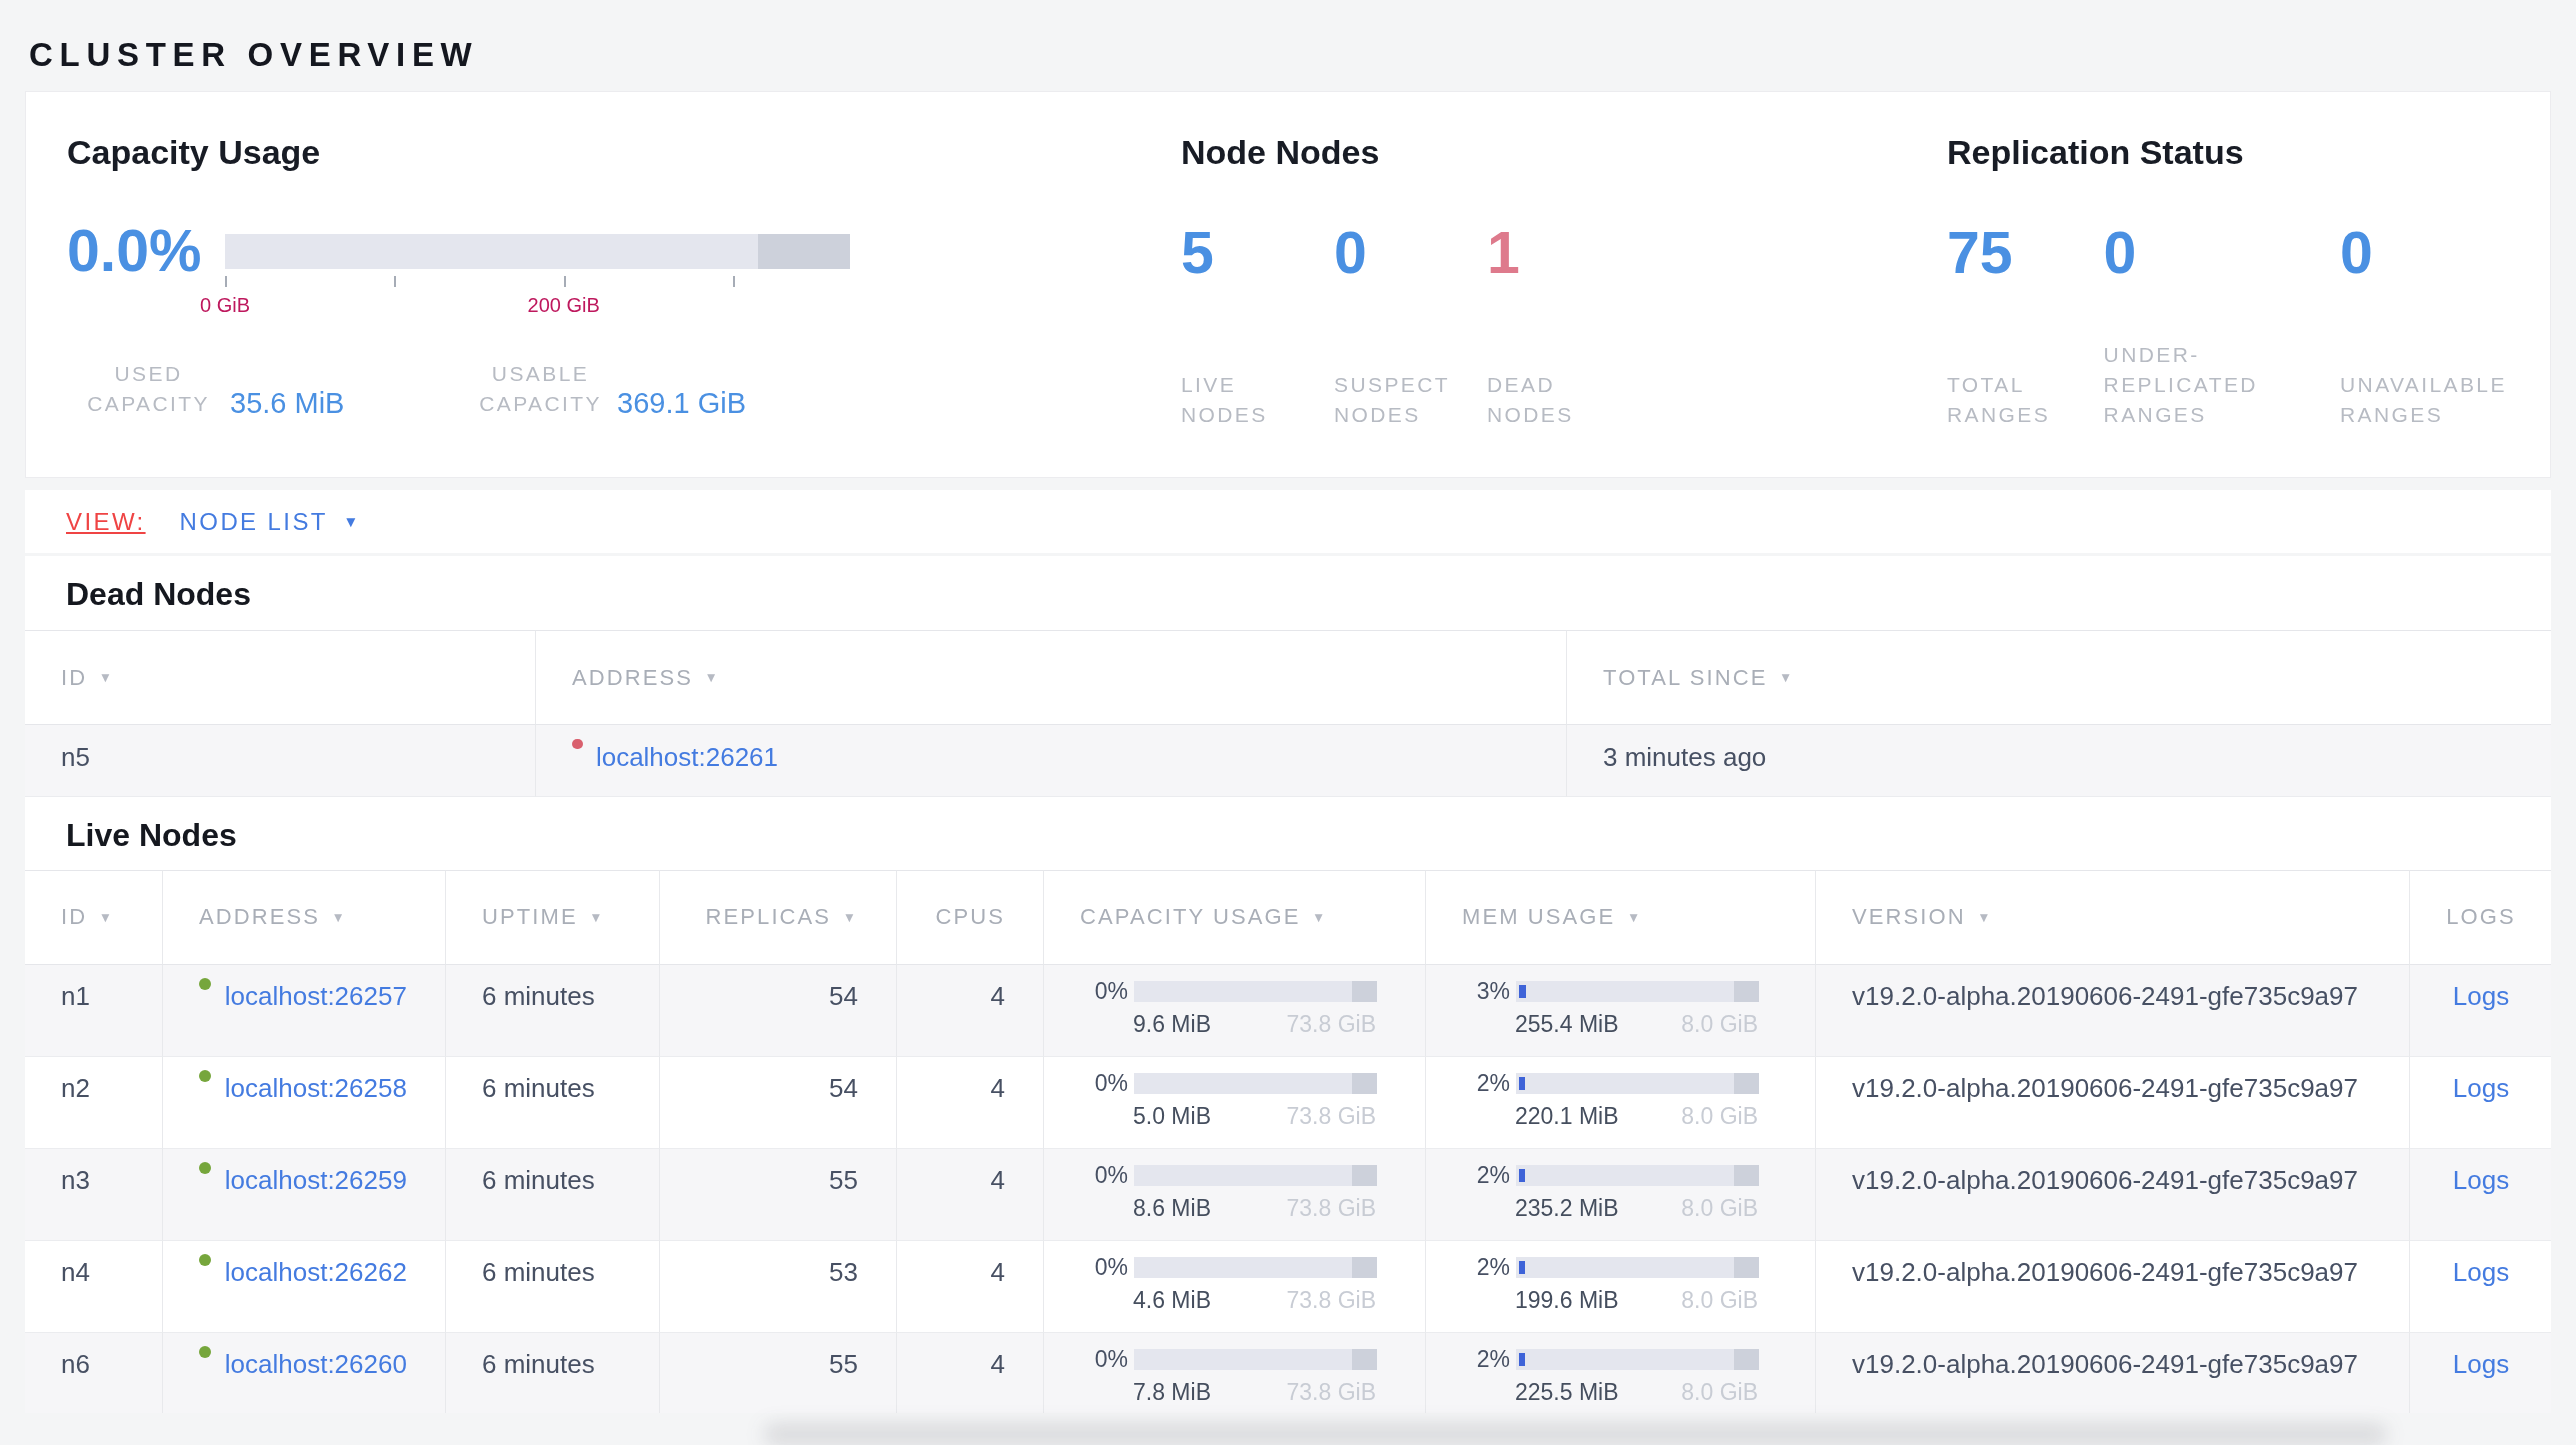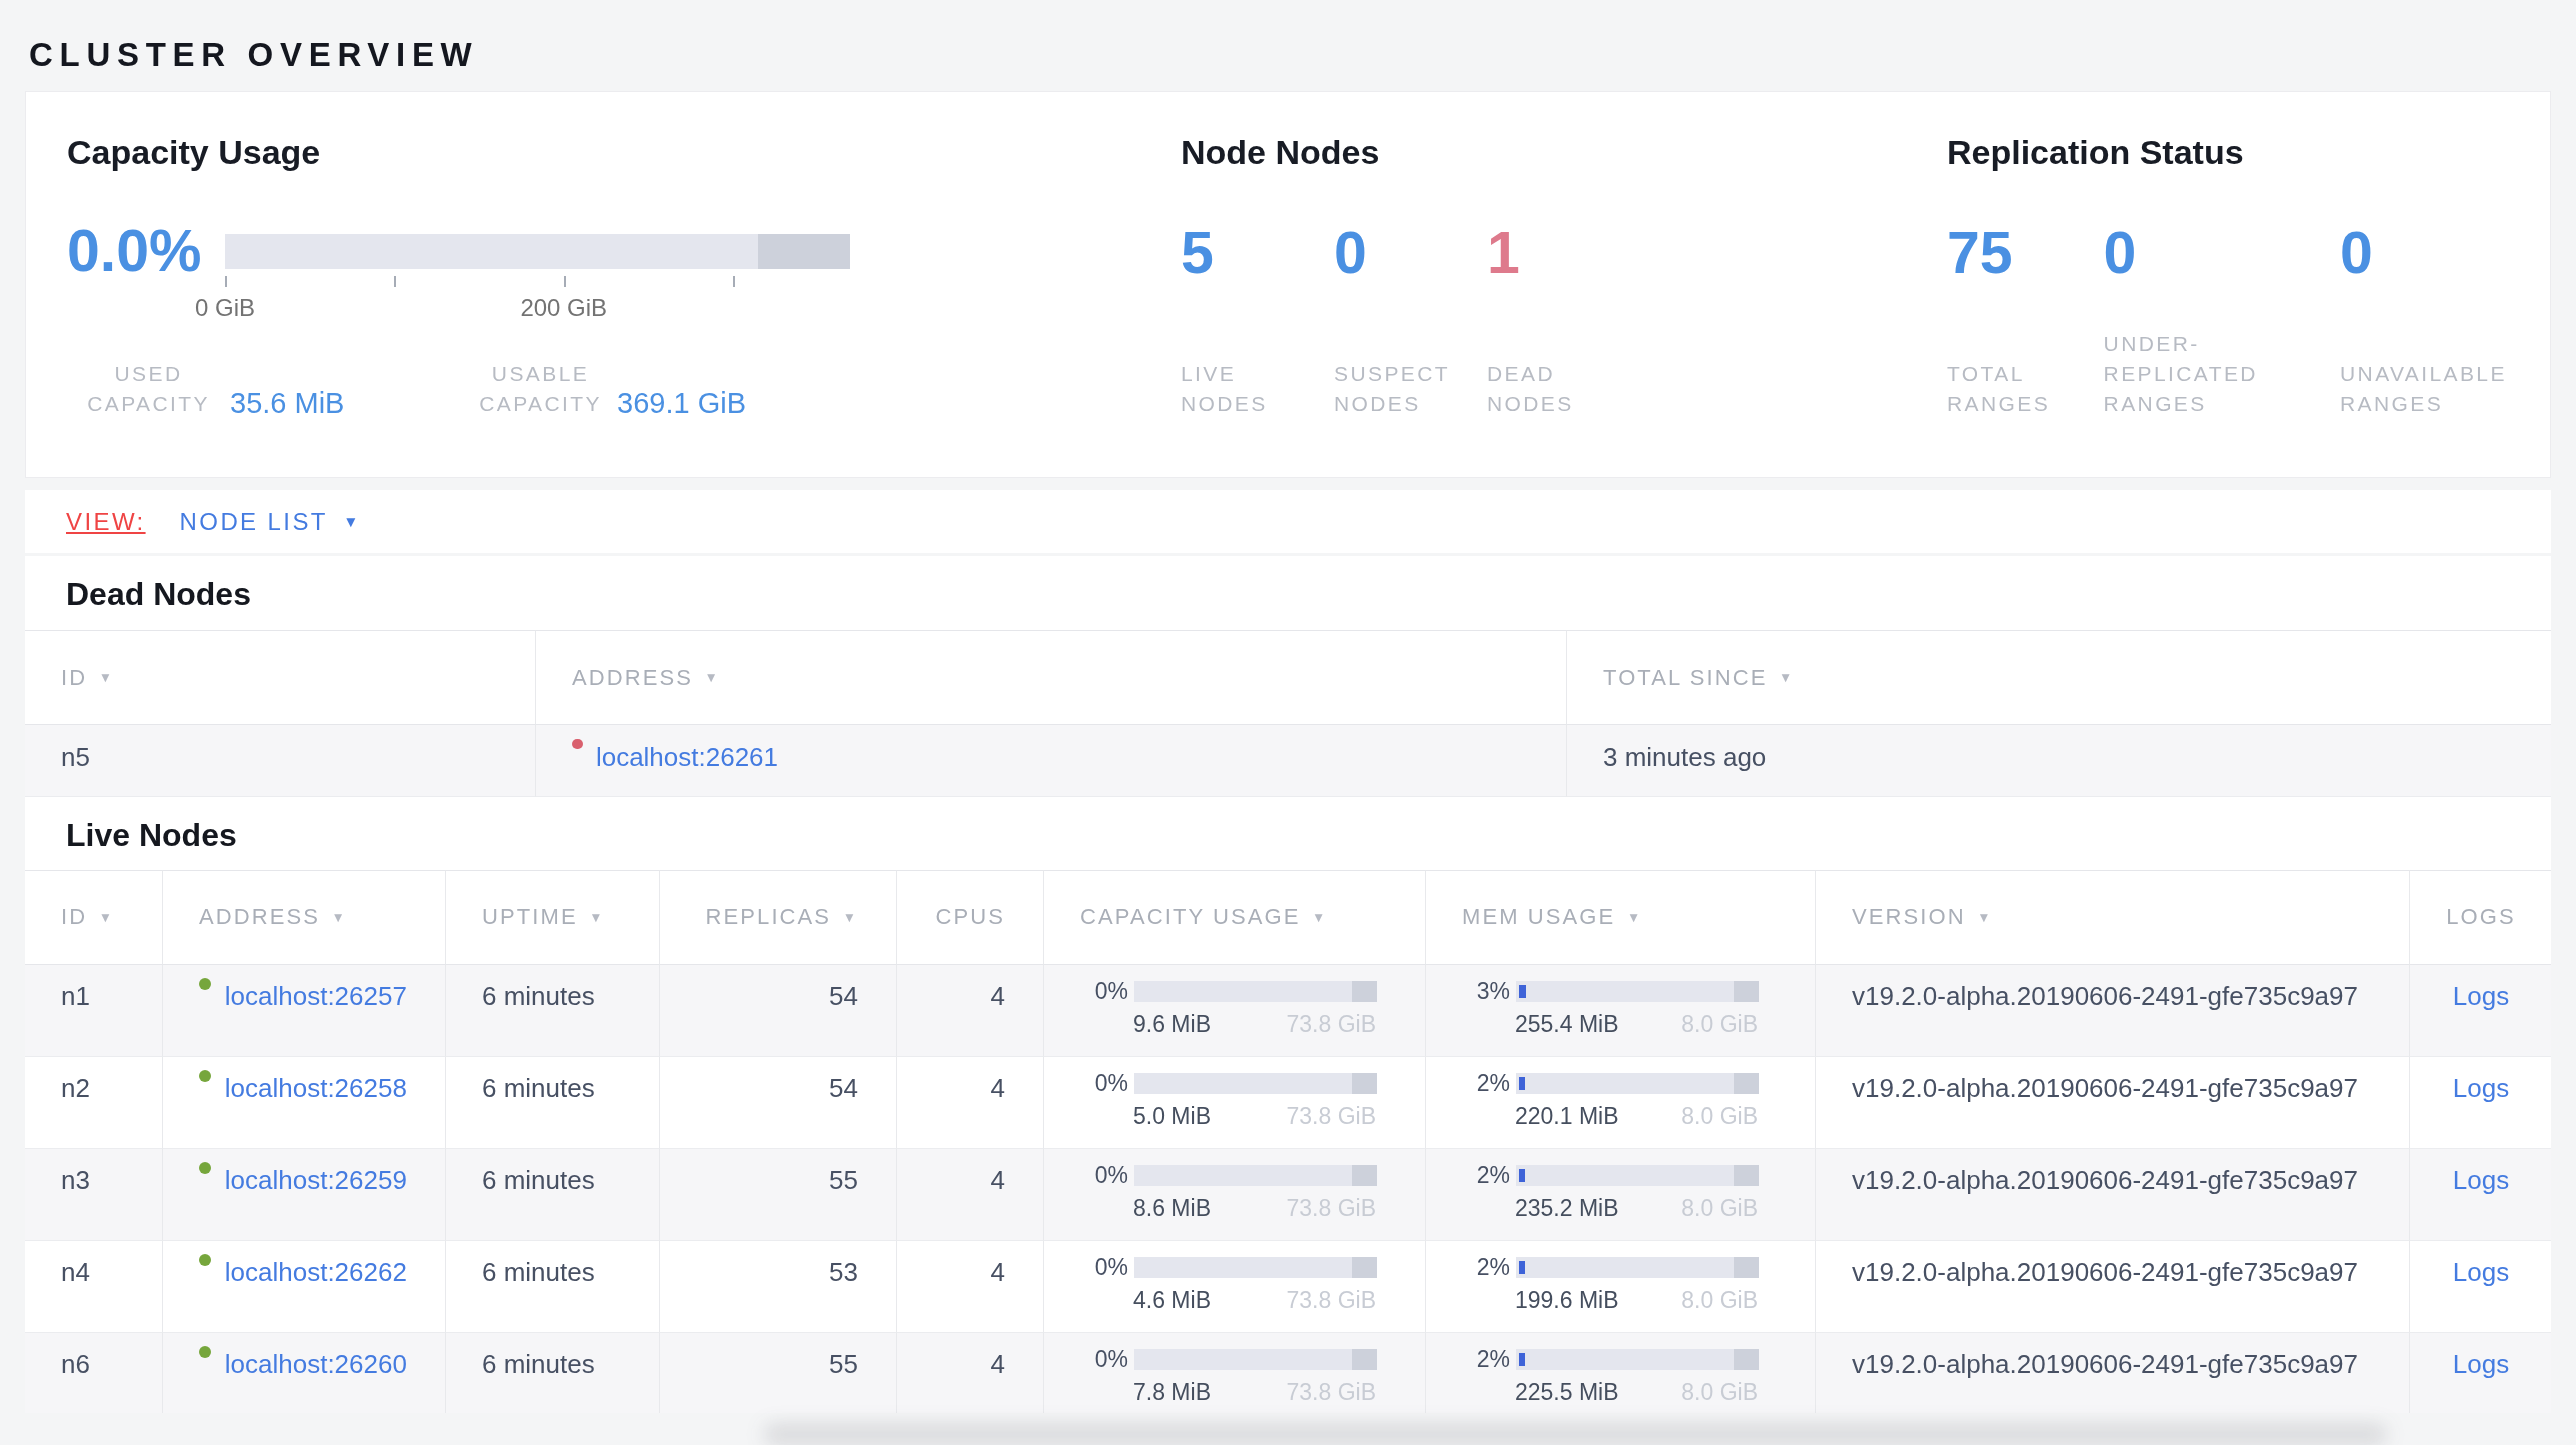--- a/index.html
+++ b/index.html
@@ -44,36 +44,36 @@
   .cap-row{display:flex;align-items:center;margin-top:42px;}
   .cap-pct{width:158px;font-size:59px;line-height:71px;font-weight:600;color:var(--accent-blue);}
   .cap-bar-wrap{position:relative;width:625px;}
   .cap-bar{height:35px;background:var(--track);position:relative;overflow:hidden;}
   .cap-bar .seg-other{position:absolute;top:0;bottom:0;background:var(--track-dark);}
   .cap-bar .seg-used{position:absolute;top:0;bottom:0;left:0;background:var(--mem-fill);}
   .cap-axis{position:absolute;left:0;right:0;top:35px;height:61px;}
   .cap-axis .tick{position:absolute;top:6.7px;width:1.9px;height:11.5px;background:#a6acb6;}
   .cap-axis .tick-label{
     position:absolute;top:25px;transform:translateX(-50%);
-    font-size:24px;color:#737373;white-space:nowrap;
+    font-size:20px;color:#be185d;white-space:nowrap;
   }
   .cap-legend{position:absolute;top:229px;left:0;}
   .legend-item{position:absolute;top:0;display:flex;align-items:flex-end;}
   .legend-item.second{left:397px;}
   .legend-label{
     font-size:21px;line-height:30px;letter-spacing:2.4px;color:var(--label-gray);text-align:center;
   }
   .legend-item.first .legend-label{width:163px;}
   .legend-item.second .legend-label{width:153px;}
   .legend-value{font-size:29px;font-weight:500;color:var(--accent-blue);margin-bottom:-1px;white-space:nowrap;}
   .stat-row{display:flex;margin-top:44px;}
   .stat-value{font-size:59px;line-height:71px;font-weight:600;color:var(--accent-blue);}
   .stat-value.red{color:var(--status-red);}
   .stat-label{
-    margin-top:41px;height:89px;display:flex;flex-direction:column;justify-content:flex-end;
+    margin-top:52px;height:89px;display:flex;flex-direction:column;justify-content:flex-end;
     font-size:21px;line-height:30px;letter-spacing:2.4px;color:var(--label-gray);
   }
   .sec-ns .stat{width:153px;}
   .sec-ns .stat:nth-child(3){width:248px;}
   .sec-ns .stat-label{width:143px;}
   .sec-rs .stat:nth-child(1){width:157px;}
   .sec-rs .stat:nth-child(2){width:237px;}
   .sec-rs .stat:nth-child(3){width:199px;}
   .sec-rs .stat:nth-child(1) .stat-label{width:153px;}
   .sec-rs .stat:nth-child(2) .stat-label{width:191px;}

